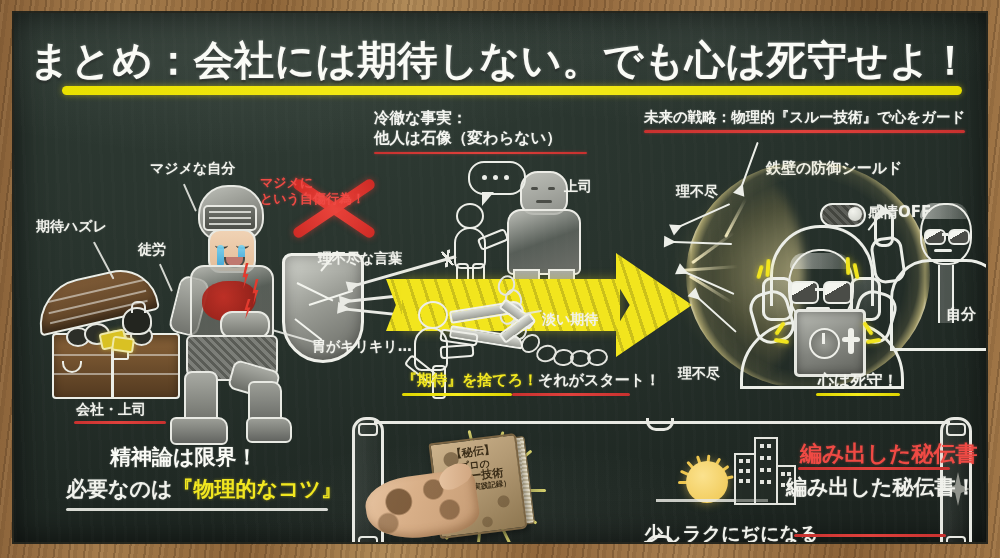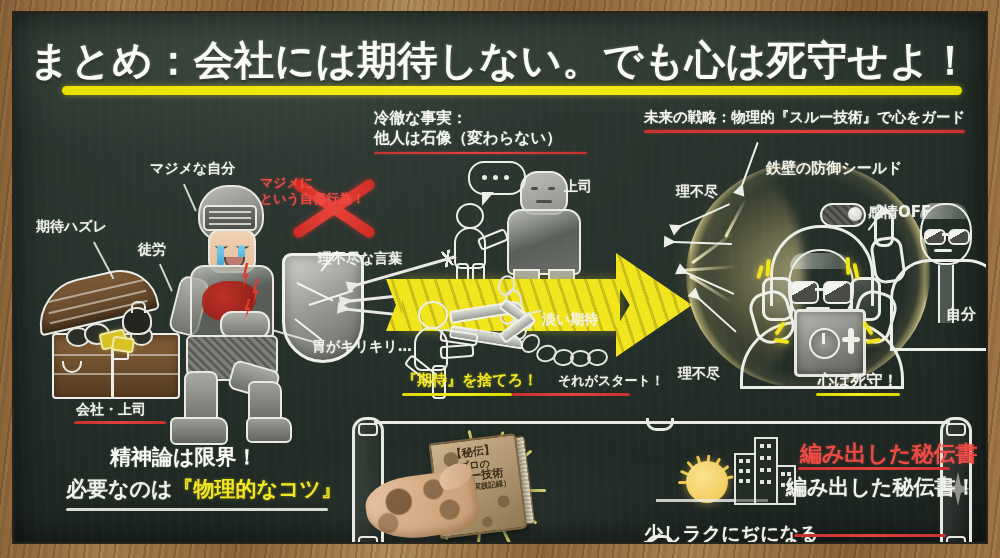--- a/index.html
+++ b/index.html
@@ -503,21 +503,21 @@
       <div class="l" style="left:-2px;top:62px;width:30px;height:9px;transform:rotate(38deg);"></div>
       <div class="l" style="left:26px;top:64px;width:10px;height:30px;"></div>
       <div class="l" style="left:34px;top:30px;width:34px;height:9px;transform:rotate(8deg);"></div>
       <div class="l" style="left:34px;top:44px;width:30px;height:9px;transform:rotate(-4deg);"></div>
     </div>
 
     <div class="lbl jp" style="left:528px;top:298px;">淡い期待</div>
     <div class="leader" style="left:510px;top:300px;width:18px;transform:rotate(-10deg);"></div>
 
     <div style="position:absolute;left:388px;top:358px;white-space:nowrap;">
-      <span class="lbl yel jp" style="position:static;font-size:15px;">『期待』を捨てろ！</span><span class="lbl jp" style="position:static;font-size:13px;margin-left:20px;">それがスタート！</span>
+      <span class="lbl yel jp" style="position:static;font-size:15px;">『期待』を捨てろ！</span><span class="lbl jp" style="position:static;font-size:15px;">それがスタート！</span>
     </div>
     <div class="yelline" style="left:388px;top:380px;width:110px;"></div>
     <div class="redline" style="left:498px;top:380px;width:118px;"></div>
 
     <div class="lbl jp" style="left:752px;top:146px;font-size:15px;">鉄壁の防御シールド</div>
 
     <div id="shield-dome">
       <div class="ring"></div>
       <div class="glowL"></div>
       <div class="spark" style="left:-4px;top:70px;width:52px;transform:rotate(-36deg);"></div>

